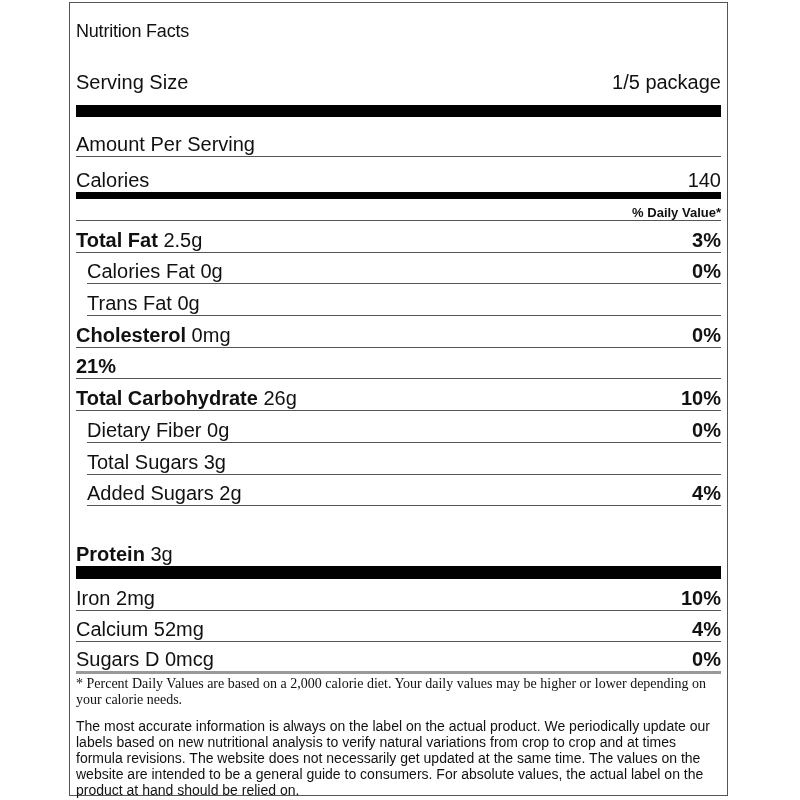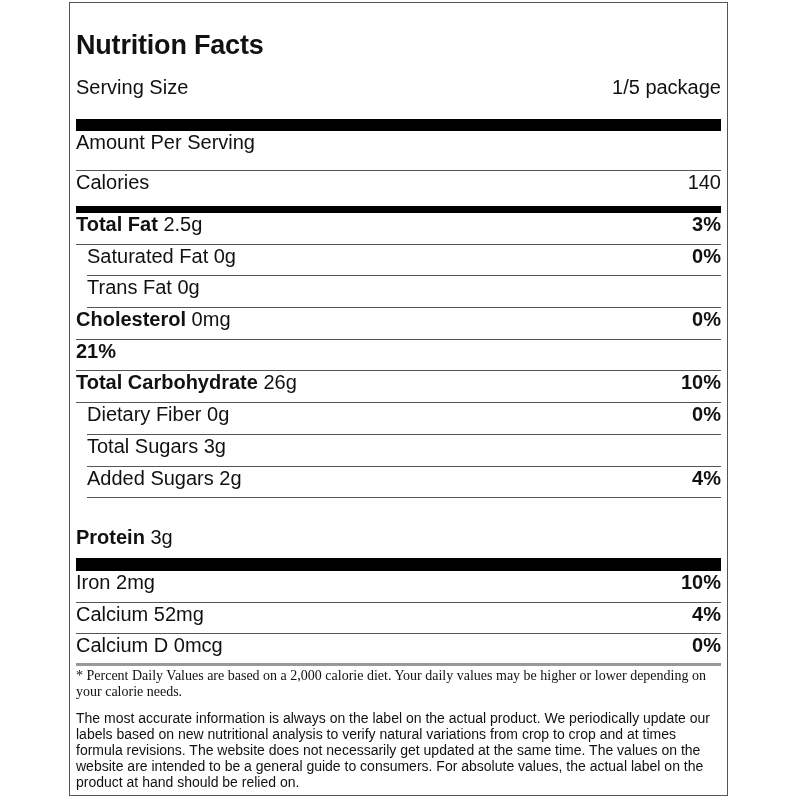--- a/index.html
+++ b/index.html
@@ -19,30 +19,30 @@
       position: absolute;
       left: 69px;
       top: 2px;
       width: 659px;
       height: 794px;
       border: 1px solid #555555;
       box-sizing: border-box;
       padding: 0 6px 0 6px;
     }
     .title {
-      font-weight: bold;
-      font-size: 27px;
+      font-weight: normal;
+      font-size: 18px;
       line-height: 32px;
-      margin-top: 26px;
+      margin-top: 12px;
       letter-spacing: -0.2px;
     }
     .row {
       display: flex;
       justify-content: space-between;
-      align-items: flex-start;
+      align-items: flex-end;
       font-size: 20px;
       box-sizing: border-box;
     }
     .serving {
       margin-top: 15px;
       height: 32px;
       font-size: 20px;
     }
     .bar-thick {
       height: 12px;
@@ -121,28 +121,31 @@
     <span>Amount Per Serving</span>
   </div>
 
   <div class="row calories">
     <span>Calories</span>
     <span>140</span>
   </div>
 
   <div class="bar-medium"></div>
 
+  <div class="row dv-header">
+    <span>% Daily Value*</span>
+  </div>
 
   <div id="nutrients">
       <div class="row nutrient">
         <span class="name"><b>Total Fat</b> <span>2.5g</span></span>
         <span class="pct">3%</span>
       </div>
       <div class="row nutrient sub">
-        <span class="name"><span>Saturated Fat</span> <span>0g</span></span>
+        <span class="name"><span>Calories Fat</span> <span>0g</span></span>
         <span class="pct">0%</span>
       </div>
       <div class="row nutrient sub">
         <span class="name"><span>Trans Fat</span> <span>0g</span></span>
         <span class="pct"></span>
       </div>
       <div class="row nutrient">
         <span class="name"><b>Cholesterol</b> <span>0mg</span></span>
         <span class="pct">0%</span>
       </div>
@@ -176,20 +179,20 @@
   <div id="vitamins">
       <div class="row vitamin">
         <span><span>Iron</span> <span>2mg</span></span>
         <span style="font-weight: bold;">10%</span>
       </div>
       <div class="row vitamin">
         <span><span>Calcium</span> <span>52mg</span></span>
         <span style="font-weight: bold;">4%</span>
       </div>
       <div class="row vitamin last">
-        <span><span>Calcium D</span> <span>0mcg</span></span>
+        <span><span>Sugars D</span> <span>0mcg</span></span>
         <span style="font-weight: bold;">0%</span>
       </div>
     </div>
 
   <div class="footnote">* Percent Daily Values are based on a 2,000 calorie diet. Your daily values may be higher or lower depending on your calorie needs.</div>
   <div class="disclaimer">The most accurate information is always on the label on the actual product. We periodically update our labels based on new nutritional analysis to verify natural variations from crop to crop and at times formula revisions. The website does not necessarily get updated at the same time. The values on the website are intended to be a general guide to consumers. For absolute values, the actual label on the product at hand should be relied on.</div>
 </div>
 
 </body></html>

